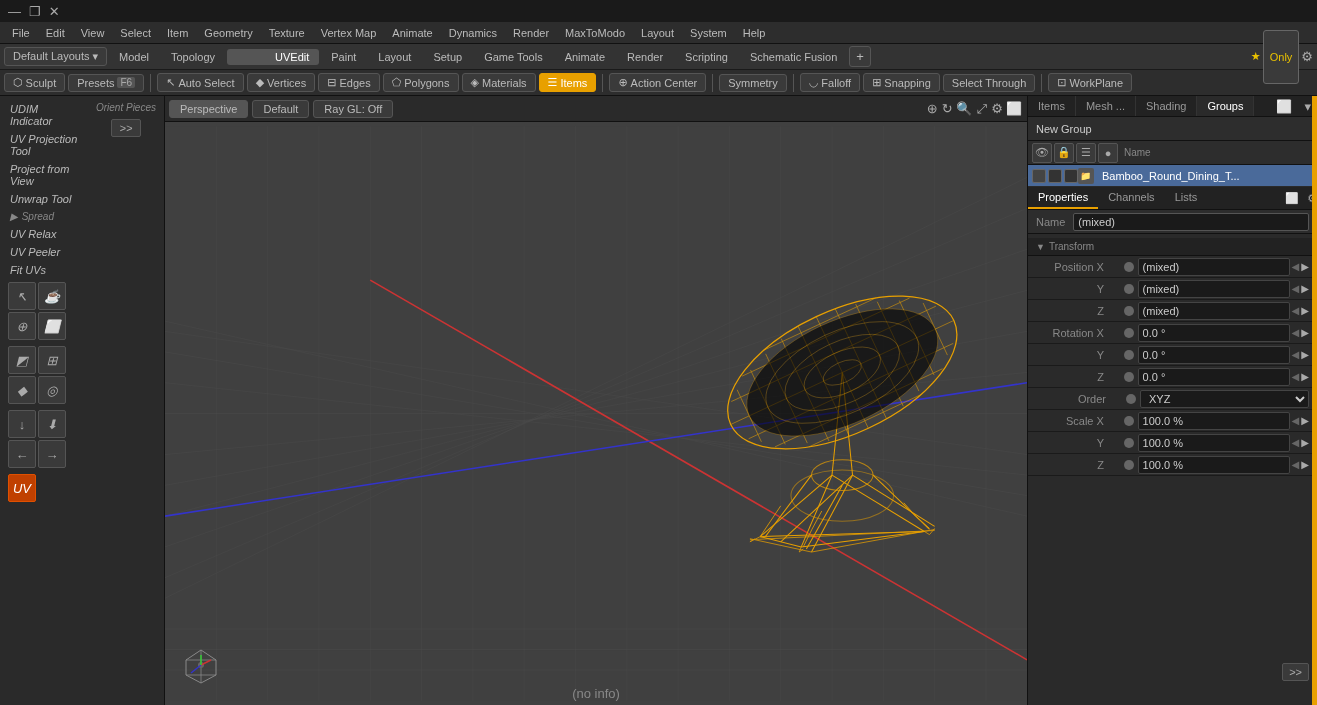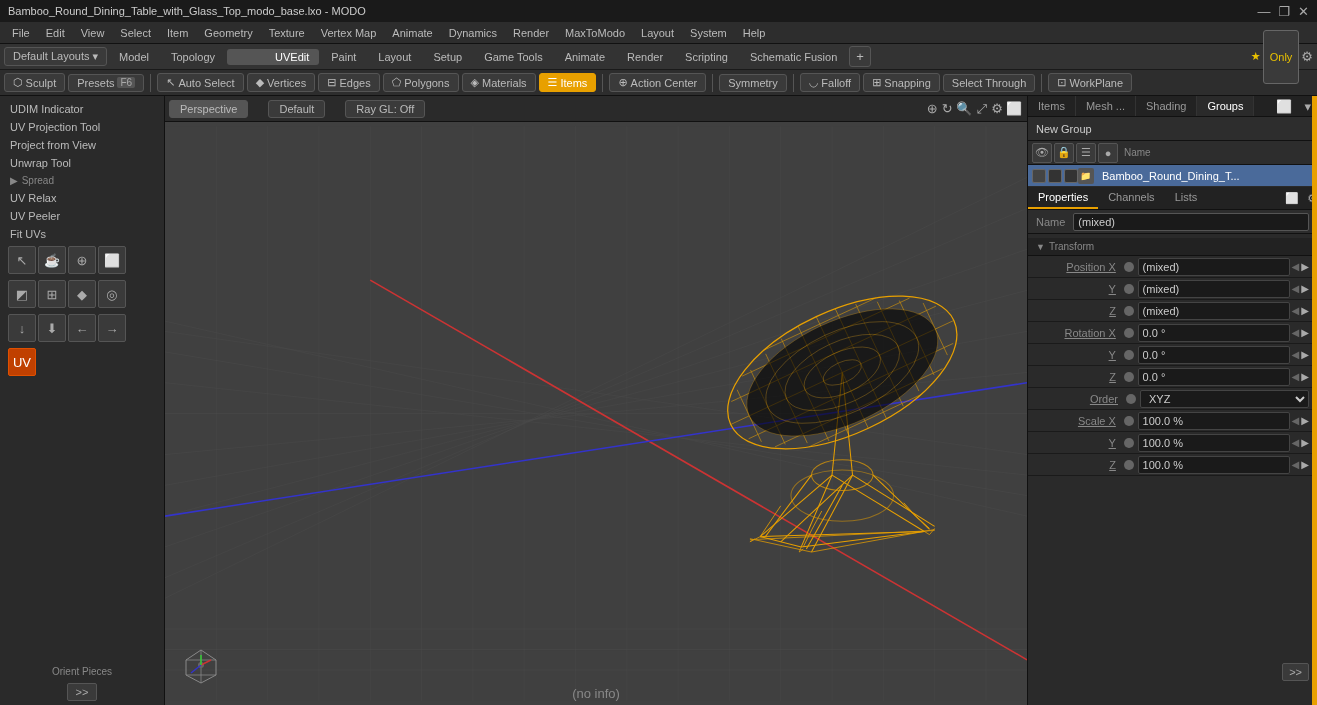--- a/index.html
+++ b/index.html
@@ -27,34 +27,34 @@
     
     #toolbar2 { height: 26px; background: #2d2d2d; display: flex; align-items: center; padding: 0 4px; gap: 3px; border-bottom: 1px solid #111; }
     .tb2-btn { padding: 2px 8px; background: #3a3a3a; border: 1px solid #555; border-radius: 3px; color: #bbb; font-size: 11px; cursor: pointer; display: flex; align-items: center; gap: 3px; }
     .tb2-active { background: #e8a000; color: #fff; border-color: #e8a000; }
     .tb2-sep { width: 1px; height: 18px; background: #555; margin: 0 3px; }
 
     
     #main { display: flex; height: calc(705px - 22px - 22px - 26px - 26px); }
 
     
-    #left-panel { width: 165px; background: #2a2a2a; border-right: 1px solid #111; display: flex; flex-direction: column; }
+    #left-panel { width: 165px; background: #2a2a2a; border-right: 1px solid #111; display: flex; flex-direction: row; font-style: italic; }
     #left-tools { flex: 1; padding: 4px; }
     .tool-item { padding: 3px 6px; color: #bbb; font-size: 11px; cursor: pointer; border-radius: 2px; }
     .tool-section-header { padding: 3px 6px; color: #888; font-size: 10px; display: flex; align-items: center; gap: 4px; cursor: pointer; }
     .tool-icons-row { display: flex; gap: 2px; padding: 3px 4px; flex-wrap: wrap; }
     .tool-icon-btn { width: 28px; height: 28px; background: #3a3a3a; border: 1px solid #555; border-radius: 2px; cursor: pointer; display: flex; align-items: center; justify-content: center; color: #aaa; font-size: 13px; }
     .tool-icon-btn.active-uv { background: #c04000; border-color: #e05000; color: #fff; }
     #left-bottom { display: flex; flex-direction: column; align-items: center; padding: 4px; gap: 4px; }
     #orient-pieces { color: #888; font-size: 10px; padding: 2px 4px; }
     #expand-btn { background: #3a3a3a; border: 1px solid #555; border-radius: 2px; color: #aaa; padding: 2px 8px; cursor: pointer; font-size: 11px; }
 
     
     #viewport { flex: 1; background: #383838; position: relative; }
-    #viewport-header { height: 26px; background: #2a2a2a; display: flex; align-items: center; padding: 0 4px; gap: 20px; border-bottom: 1px solid #111; }
+    #viewport-header { height: 26px; background: #2a2a2a; display: flex; align-items: center; padding: 0 4px; gap: 4px; border-bottom: 1px solid #111; }
     .vp-tab { padding: 2px 10px; background: #3a3a3a; border: 1px solid #555; border-radius: 3px; color: #bbb; font-size: 11px; cursor: pointer; }
     .vp-tab-active { background: #555; }
     .vp-icons { margin-left: auto; display: flex; gap: 4px; align-items: center; }
     .vp-icon { color: #aaa; font-size: 13px; cursor: pointer; }
     #viewport-canvas { width: 100%; height: calc(100% - 26px); position: relative; background: #404040; overflow: hidden; }
     #viewport-canvas svg { width: 100%; height: 100%; }
 
     
     #status-bar { position: absolute; bottom: 0; right: 0; padding: 4px 8px; text-align: right; color: #e8a000; font-size: 11px; line-height: 1.6; }
     #info-bar { position: absolute; bottom: 0; left: 50%; transform: translateX(-50%); color: #888; font-size: 13px; padding: 4px; }
@@ -89,32 +89,31 @@
     .p-tab { padding: 4px 10px; color: #999; font-size: 11px; cursor: pointer; }
     .p-tab-active { color: #fff; border-bottom: 2px solid #e8a000; }
     .p-tab-extra { margin-left: auto; display: flex; align-items: center; gap: 4px; }
     #name-row { display: flex; align-items: center; height: 24px; padding: 0 8px; background: #2d2d2d; border-bottom: 1px solid #111; }
     #name-label { color: #888; font-size: 11px; margin-right: 8px; }
     #name-value { flex: 1; background: #1a1a1a; border: 1px solid #555; border-radius: 2px; padding: 2px 4px; color: #ccc; font-size: 11px; }
     .transform-section { padding: 4px 0; }
     .section-header { padding: 3px 8px; background: #222; color: #888; font-size: 10px; display: flex; align-items: center; gap: 4px; cursor: pointer; border-bottom: 1px solid #111; }
     .section-triangle { color: #888; font-size: 9px; }
     .prop-row { display: flex; align-items: center; height: 22px; padding: 0 8px; border-bottom: 1px solid #1a1a1a; }
-    .prop-label { color: #888; font-size: 11px; width: 90px; text-align: right; padding-right: 8px; text-decoration: underline; }
+    .prop-label { color: #888; font-size: 11px; width: 90px; text-align: right; padding-right: 20px; }
     .prop-dot { width: 10px; height: 10px; background: #666; border-radius: 50%; margin-right: 4px; cursor: pointer; }
     .prop-value { flex: 1; background: #1a1a1a; border: 1px solid #444; border-radius: 2px; padding: 1px 4px; color: #ccc; font-size: 11px; height: 18px; }
     .prop-arrow { color: #666; font-size: 10px; margin-left: 2px; cursor: pointer; }
     .prop-up-arrow { color: #aaa; font-size: 10px; margin-left: 2px; cursor: pointer; }
     .prop-indent { padding-left: 20px; }
   </style>
 </head>
 <body>
 
 <div id="titlebar">
-  <span>Bamboo_Round_Dining_Table_with_Glass_Top_modo_base.lxo - MODO</span>
   <div id="titlebar-controls">
     <span>—</span>
     <span>❐</span>
     <span>✕</span>
   </div>
 </div>
 
 <div id="menubar">
   <span class="menu-item">File</span>
   <span class="menu-item">Edit</span>

